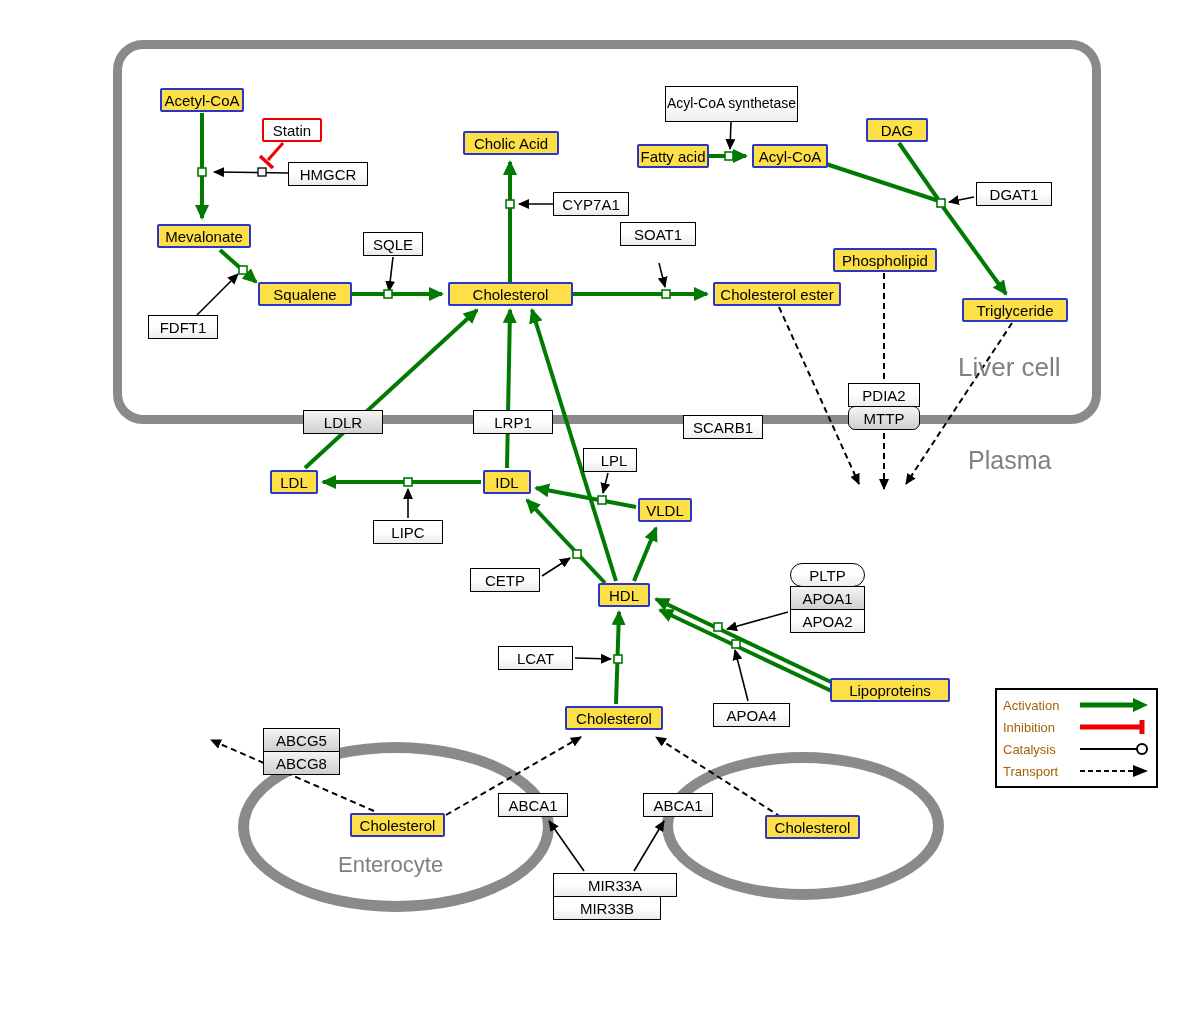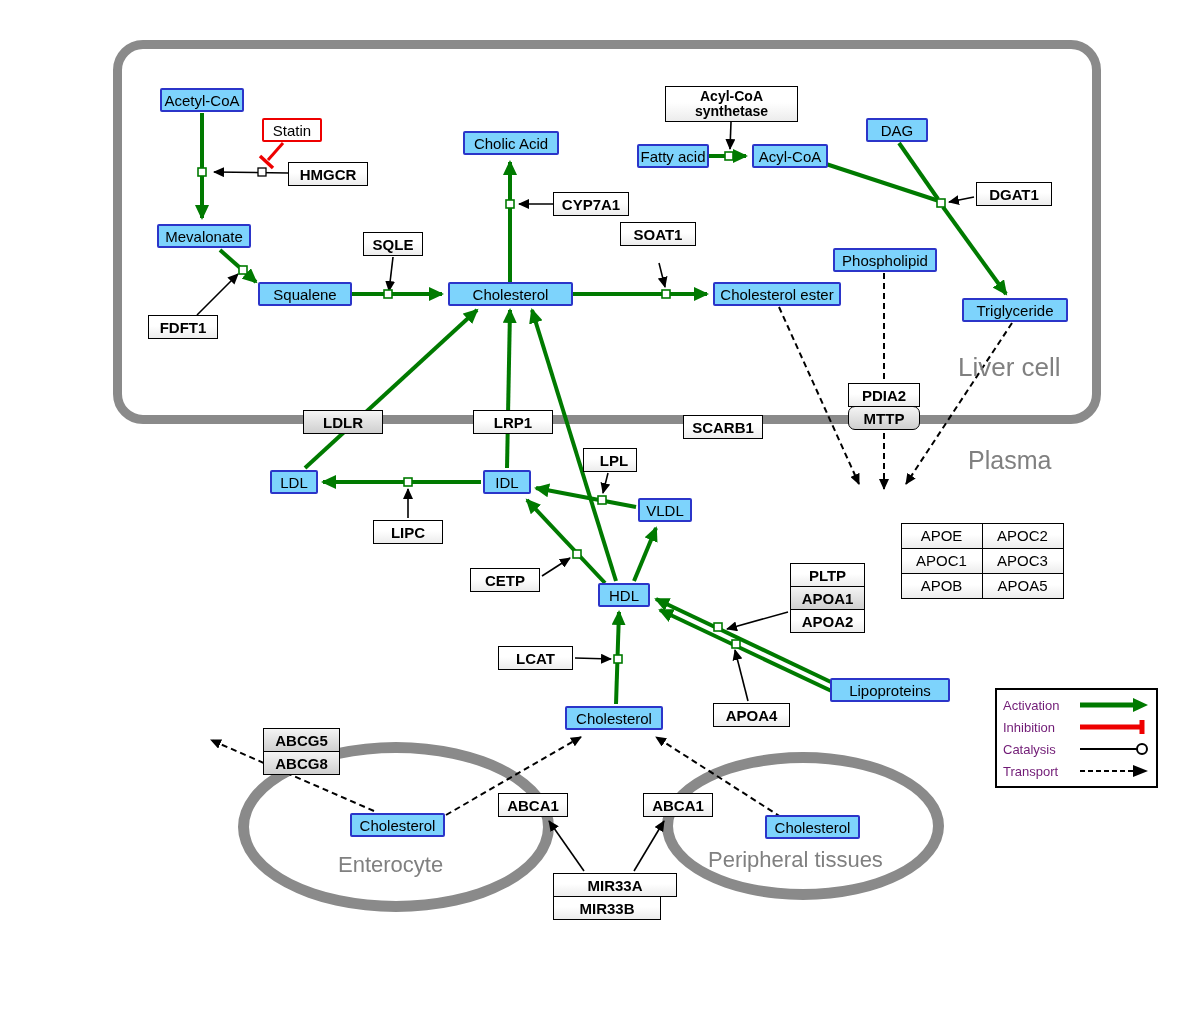--- a/index.html
+++ b/index.html
@@ -4,47 +4,46 @@
 <style>
   html,body{margin:0;padding:0;background:#ffffff;font-family:"Liberation Sans", sans-serif;}
   .canvas{position:relative;width:1200px;height:1013px;background:#ffffff;overflow:hidden;}
   .compartment{position:absolute;z-index:0;box-sizing:border-box;background:transparent;}
   .liver{left:113px;top:40px;width:988px;height:384px;border:9px solid #8a8a8a;border-radius:30px;}
   .entero{left:238px;top:742px;width:316px;height:170px;border:11px solid #8a8a8a;border-radius:50%;}
   .periph{left:662px;top:752px;width:282px;height:148px;border:11px solid #8a8a8a;border-radius:50%;}
   .comp-label{position:absolute;z-index:2;color:#808080;font-weight:normal;white-space:nowrap;}
   .edges{position:absolute;left:0;top:0;z-index:1;pointer-events:none;}
   .node{position:absolute;z-index:2;height:24px;display:flex;align-items:center;justify-content:center;
-        font-size:15px;color:#000;background:#7dd3fc;box-sizing:border-box;white-space:nowrap;}
+        font-size:15px;color:#000;background:#fde047;box-sizing:border-box;white-space:nowrap;}
   .met{border:2.5px solid #2b35c9;border-radius:2px;}
-  .gene{border:1.4px solid #000;background:linear-gradient(180deg,#ffffff 45%,#ececec 100%);font-weight:bold;}
+  .gene{border:1.4px solid #000;background:linear-gradient(180deg,#ffffff 45%,#ececec 100%);}
   .shaded{background:linear-gradient(180deg,#f4f4f4 0%,#cfcfcf 100%);}
   .red-box{border:2.5px solid #ee0000;border-radius:2px;background:#fff;}
   .twoline{height:36px;white-space:normal;text-align:center;line-height:1.1;font-size:14px;}
   .apo-table{position:absolute;z-index:2;left:901px;top:523px;display:grid;grid-template-columns:81px 81px;grid-auto-rows:25px;}
   .apo-table .cell{border:1px solid #000;background:linear-gradient(180deg,#ffffff 45%,#ececec 100%);
         display:flex;align-items:center;justify-content:center;font-size:15px;margin:-0.5px;}
   .legend{position:absolute;z-index:2;left:995px;top:688px;width:163px;height:100px;border:2.5px solid #000;
         background:#fff;box-sizing:border-box;padding:4px 6px;display:flex;flex-direction:column;justify-content:space-around;}
   .lrow{display:flex;align-items:center;justify-content:space-between;height:22px;}
-  .lrow span{font-size:13px;color:#701a75;}
+  .lrow span{font-size:13px;color:#a16207;}
 </style>
 </head>
 <body>
 
 <div class="canvas">
 
   <div class="compartment liver"></div>
   <div class="compartment entero"></div>
   <div class="compartment periph"></div>
 
   <div class="comp-label" style="left:958px;top:352px;font-size:26px;">Liver cell</div>
   <div class="comp-label" style="left:968px;top:446px;font-size:25px;">Plasma</div>
   <div class="comp-label" style="left:338px;top:852px;font-size:22px;">Enterocyte</div>
-  <div class="comp-label" style="left:708px;top:847px;font-size:22px;">Peripheral tissues</div>
 
   <svg class="edges" width="1200" height="1013">
     <defs>
       <marker id="mg" markerUnits="userSpaceOnUse" markerWidth="16" markerHeight="14" refX="13" refY="7" orient="auto">
           <path d="M0,0 L15,7 L0,14 z" fill="#007a00"></path>
         </marker>
       <marker id="mb" markerUnits="userSpaceOnUse" markerWidth="12" markerHeight="10" refX="10" refY="5" orient="auto">
           <path d="M0,0 L11,5 L0,10 z" fill="#000"></path>
         </marker>
     </defs>
@@ -146,40 +145,32 @@
   <div class="node gene twoline" style="left:665px;top:86px;width:133px;">Acyl-CoA synthetase</div>
   <div class="node gene" style="left:976px;top:182px;width:76px;">DGAT1</div>
   <div class="node gene" style="left:848px;top:383px;width:72px;">PDIA2</div>
   <div class="node gene shaded" style="left:848px;top:406px;width:72px;border-radius:7px;">MTTP</div>
   <div class="node gene shaded" style="left:303px;top:410px;width:80px;">LDLR</div>
   <div class="node gene" style="left:473px;top:410px;width:80px;">LRP1</div>
   <div class="node gene" style="left:683px;top:415px;width:80px;">SCARB1</div>
   <div class="node gene" style="left:373px;top:520px;width:70px;">LIPC</div>
   <div class="node gene" style="left:583px;top:448px;width:54px;padding-left:8px;">LPL</div>
   <div class="node gene" style="left:470px;top:568px;width:70px;">CETP</div>
-  <div class="node gene" style="left:790px;top:563px;width:75px;">PLTP</div>
+  <div class="node gene" style="left:790px;top:563px;width:75px;border-radius:12px;">PLTP</div>
   <div class="node gene shaded" style="left:790px;top:586px;width:75px;">APOA1</div>
   <div class="node gene" style="left:790px;top:609px;width:75px;">APOA2</div>
   <div class="node gene" style="left:498px;top:646px;width:75px;">LCAT</div>
   <div class="node gene" style="left:713px;top:703px;width:77px;">APOA4</div>
   <div class="node gene shaded" style="left:263px;top:728px;width:77px;">ABCG5</div>
   <div class="node gene shaded" style="left:263px;top:751px;width:77px;">ABCG8</div>
   <div class="node gene" style="left:498px;top:793px;width:70px;">ABCA1</div>
   <div class="node gene" style="left:643px;top:793px;width:70px;">ABCA1</div>
   <div class="node gene" style="left:553px;top:873px;width:124px;">MIR33A</div>
   <div class="node gene" style="left:553px;top:896px;width:108px;">MIR33B</div>
 
-  <div class="apo-table">
-    <div class="cell">APOE</div>
-    <div class="cell">APOC2</div>
-    <div class="cell">APOC1</div>
-    <div class="cell">APOC3</div>
-    <div class="cell">APOB</div>
-    <div class="cell">APOA5</div>
-  </div>
 
   <div class="legend">
     <div class="lrow">
       <span>Activation</span>
       <svg width="72" height="16">
         <line x1="2" y1="8" x2="56" y2="8" stroke="#007a00" stroke-width="5"></line>
         <path d="M55,1 L70,8 L55,15 z" fill="#007a00"></path>
       </svg>
     </div>
     <div class="lrow">

